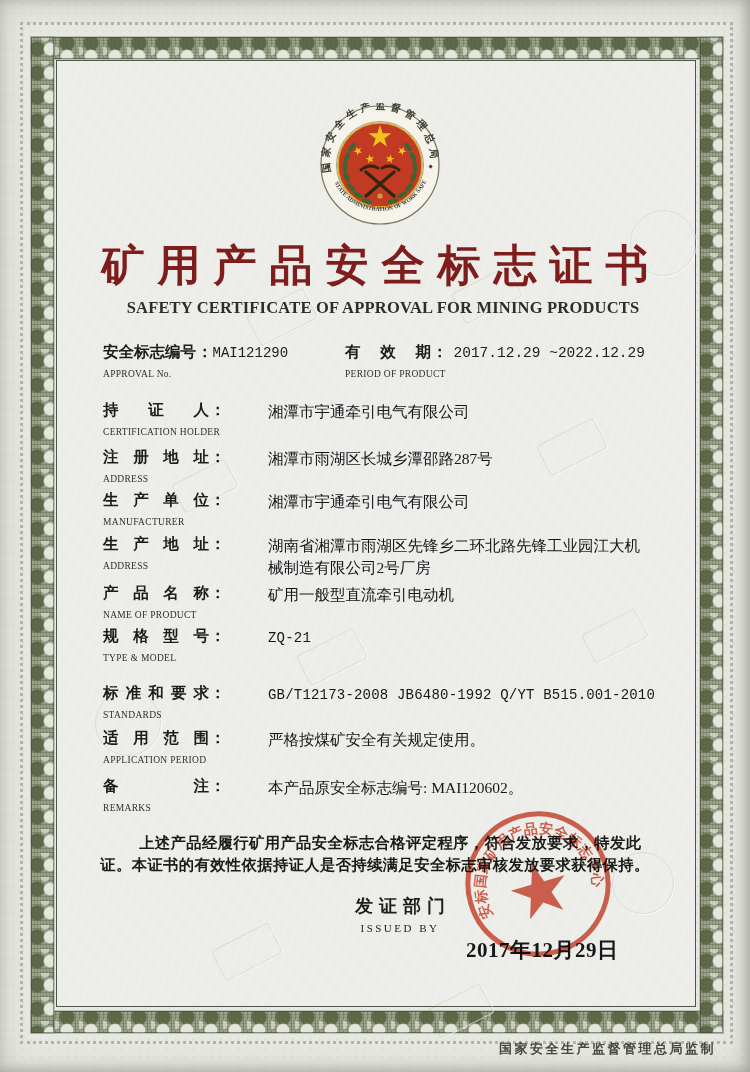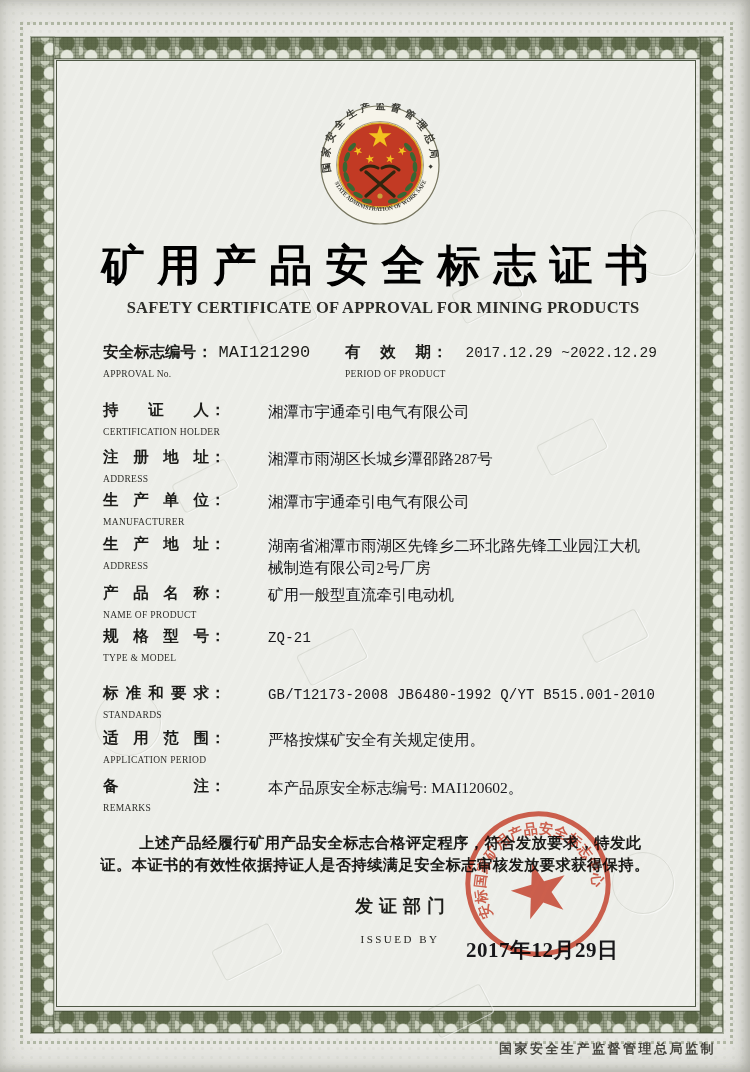--- a/index.html
+++ b/index.html
@@ -58,50 +58,50 @@
   .wm.r6{left:585px;top:620px;width:58px;height:30px;}
   .wm.r7{left:215px;top:935px;width:62px;height:32px;}
   .wm.r8{left:430px;top:995px;width:58px;height:30px;}
   .wm.c1{left:630px;top:210px;width:64px;height:64px;border-radius:50%;transform:none;}
   .wm.c2{left:95px;top:690px;width:64px;height:64px;border-radius:50%;transform:none;}
   .wm.c3{left:612px;top:852px;width:60px;height:60px;border-radius:50%;transform:none;}
 
   .emblem{position:absolute;left:318px;top:103px;width:124px;height:124px;}
 
   .title-cn{position:absolute;left:0;right:0;top:237px;text-align:center;
-    font-size:43px;font-weight:700;letter-spacing:13px;text-indent:13px;color:#000000;}
+    font-size:43px;font-weight:700;letter-spacing:13px;text-indent:13px;color:#7f1d1d;}
   .title-en{position:absolute;left:16px;right:0;top:298px;text-align:center;
     font-size:16.5px;font-weight:700;letter-spacing:.2px;color:#2d2d29;}
 
   .approval-row{position:absolute;left:103px;top:342px;width:562px;display:flex;}
   .ablock{flex:none;}
   .a1{width:242px;}
   .cnline{font-size:15.5px;font-weight:700;white-space:nowrap;color:#1c1c19;}
   .en{font-size:9.5px;letter-spacing:.3px;margin-top:6px;color:#2e2e2a;white-space:nowrap;font-weight:400;}
   .mono{font-family:"Liberation Mono","DejaVu Sans Mono",monospace;font-weight:400;}
-  .aval{margin-left:6px;font-size:17px;}
+  .aval{font-size:14px;}
   .cnv{display:inline-block;width:86px;text-align:justify;text-align-last:justify;}
-  .vval{margin-left:18px;font-size:14.5px;}
+  .vval{margin-left:6px;font-size:14.5px;}
 
   .field{position:absolute;left:103px;width:562px;display:flex;align-items:flex-start;}
   .lab{width:137px;flex:none;}
   .cn{display:inline-block;width:106px;text-align:justify;text-align-last:justify;}
   .sep{margin-left:1px;}
   .val{flex:1;font-size:15.5px;line-height:22px;padding-top:1px;color:#16161a;white-space:pre-line;margin-left:28px;}
   .field.monoval .val{font-family:"Liberation Mono","DejaVu Sans Mono",monospace;font-size:14px;letter-spacing:.2px;}
   .f0{top:400px}.f1{top:447px}.f2{top:490px}.f3{top:534px}.f4{top:583px}
   .f5{top:626px}.f6{top:683px}.f7{top:728px}.f8{top:776px}
 
   .declaration{position:absolute;left:99px;top:832px;width:552px;margin:0;
     font-size:15.3px;line-height:21.5px;text-indent:2em;font-weight:600;
     letter-spacing:.4px;color:#1b1b18;text-align:center;}
 
   .issuedby{position:absolute;left:305px;top:894px;width:190px;text-align:center;}
   .ib-cn{font-size:18px;font-weight:700;letter-spacing:6px;text-indent:6px;color:#1d1d1a;}
-  .ib-en{font-size:11px;letter-spacing:2.5px;margin-top:15px;color:#23231f;}
+  .ib-en{font-size:11px;letter-spacing:2.5px;margin-top:4px;color:#23231f;}
   .issue-date{position:absolute;left:466px;top:936px;font-size:21px;font-weight:600;
     letter-spacing:.5px;color:#17171a;}
 
   .seal{position:absolute;left:460px;top:806px;width:156px;height:156px;
     mix-blend-mode:multiply;opacity:.88;}
 
   .footer-line{position:absolute;top:1040px;right:34px;font-size:13px;
     letter-spacing:2.5px;color:#46463f;font-weight:600;}
 </style>
 </head>

